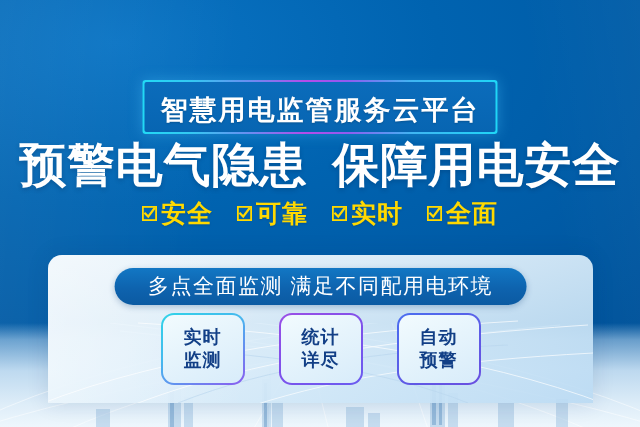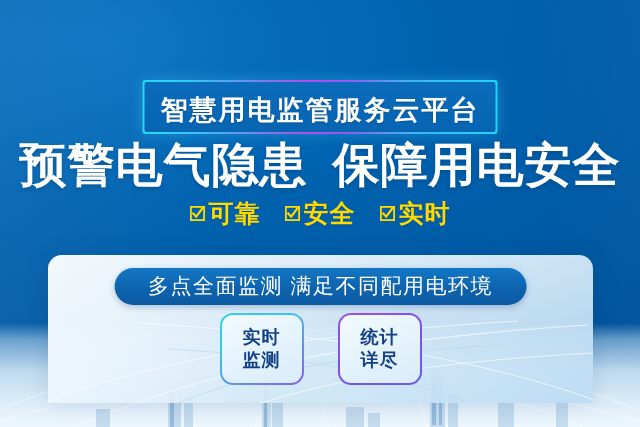--- a/index.html
+++ b/index.html
@@ -290,43 +290,52 @@
 
   <div class="tags">
 
     <div class="tag">
       <span class="tag-check">
         <svg width="15" height="15" viewBox="0 0 15 15" aria-hidden="true">
           <rect x="0.9" y="0.9" width="13.2" height="13.2" fill="none" stroke="#ffd900" stroke-width="1.8"></rect>
           <path d="M3.2 7.6 L6.2 10.6 L12.2 2.6" fill="none" stroke="#ffd900" stroke-width="2.2" stroke-linecap="square"></path>
         </svg>
       </span>
-      <span class="tag-label">可靠</span>
+      <span class="tag-label">安全</span>
     </div>
 
     <div class="tag">
       <span class="tag-check">
         <svg width="15" height="15" viewBox="0 0 15 15" aria-hidden="true">
           <rect x="0.9" y="0.9" width="13.2" height="13.2" fill="none" stroke="#ffd900" stroke-width="1.8"></rect>
           <path d="M3.2 7.6 L6.2 10.6 L12.2 2.6" fill="none" stroke="#ffd900" stroke-width="2.2" stroke-linecap="square"></path>
         </svg>
       </span>
-      <span class="tag-label">安全</span>
+      <span class="tag-label">可靠</span>
     </div>
 
     <div class="tag">
       <span class="tag-check">
         <svg width="15" height="15" viewBox="0 0 15 15" aria-hidden="true">
           <rect x="0.9" y="0.9" width="13.2" height="13.2" fill="none" stroke="#ffd900" stroke-width="1.8"></rect>
           <path d="M3.2 7.6 L6.2 10.6 L12.2 2.6" fill="none" stroke="#ffd900" stroke-width="2.2" stroke-linecap="square"></path>
         </svg>
       </span>
       <span class="tag-label">实时</span>
     </div>
 
+    <div class="tag">
+      <span class="tag-check">
+        <svg width="15" height="15" viewBox="0 0 15 15" aria-hidden="true">
+          <rect x="0.9" y="0.9" width="13.2" height="13.2" fill="none" stroke="#ffd900" stroke-width="1.8"></rect>
+          <path d="M3.2 7.6 L6.2 10.6 L12.2 2.6" fill="none" stroke="#ffd900" stroke-width="2.2" stroke-linecap="square"></path>
+        </svg>
+      </span>
+      <span class="tag-label">全面</span>
+    </div>
 
   </div>
 
   <div class="panel">
     <div class="panel-sheen"></div>
 
     <div class="panel-net">
       <svg viewBox="0 0 545 148" preserveAspectRatio="none" aria-hidden="true">
         <g stroke="#ffffff" stroke-width="0.9" fill="none" opacity="0.75">
           <path d="M-10 150 C 120 98, 300 76, 470 66"></path>
@@ -354,18 +363,24 @@
         </div>
       </div>
 
       <div class="card" style="background: linear-gradient(150deg, #9b4fe6 0%, #8050ea 45%, #6a5cf0 100%);">
         <div class="card-inner">
           <span class="card-line">统计</span>
           <span class="card-line">详尽</span>
         </div>
       </div>
 
+      <div class="card" style="background: linear-gradient(150deg, #4a6ef0 0%, #5a5fe8 45%, #6a4fe0 100%);">
+        <div class="card-inner">
+          <span class="card-line">自动</span>
+          <span class="card-line">预警</span>
+        </div>
+      </div>
 
 
     </div>
   </div>
 
 </div>
 
 </body></html>

